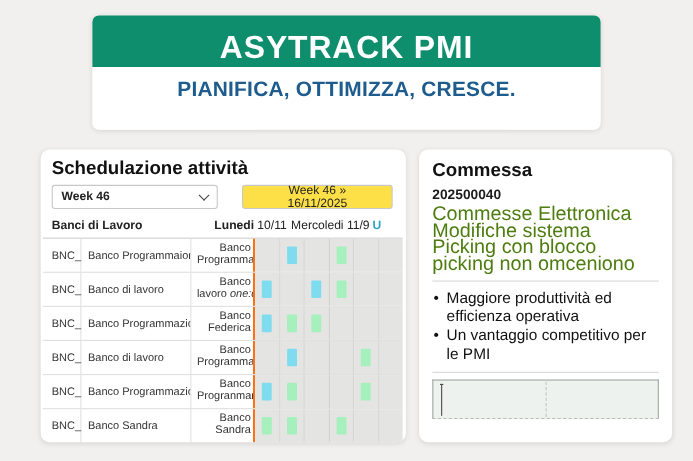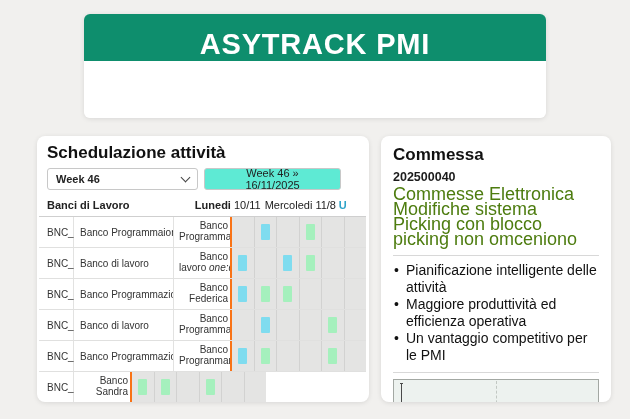--- a/index.html
+++ b/index.html
@@ -20,23 +20,23 @@
 
   
   .sched-card{left:37px;top:136px;width:332px;height:266px;overflow:hidden;}
   .sched-title{margin:7px 10px 0;font-size:17px;font-weight:700;color:#111;}
   .controls{display:flex;gap:6px;margin:5px 10px 0;text-align:center;}
   .week-select{width:151px;height:22px;border:1px solid #c8c8c8;border-radius:3px;background:#fff;
                display:flex;align-items:center;justify-content:space-between;padding:0 8px;
                box-sizing:border-box;font-size:11px;font-weight:700;color:#222;cursor:default;}
   .chev{width:6px;height:6px;border-right:1.4px solid #444;border-bottom:1.4px solid #444;
         transform:rotate(45deg);margin-top:-3px;}
-  .week-range{width:137px;height:22px;border:1px solid #c8c8c8;border-radius:3px;background:#5eead4;
+  .week-range{width:137px;height:22px;border:1px solid #c8c8c8;border-radius:3px;background:#fde047;
               display:flex;align-items:center;justify-content:flex-end;padding:0 13px;
-              box-sizing:border-box;font-size:11px;color:#222;}
+              box-sizing:border-box;font-size:11px;color:#222;margin-left:16px;}
 
   .table{margin:4px 3px 0 2px;}
   .thead{display:flex;height:22px;align-items:center;border-bottom:1px solid #cfcfcf;
          font-size:11px;color:#222;}
   .th-banchi{width:135px;padding-left:8px;font-weight:700;box-sizing:border-box;}
   .th-lunedi{width:69px;white-space:nowrap;padding-left:48px;}
   .th-lunedi .b{font-weight:700;}
   .th-lunedi .r{margin-left:3px;}
   .th-grid{width:134px;position:relative;height:22px;line-height:22px;}
   .th-merc{position:absolute;left:4px;white-space:nowrap;}
@@ -76,20 +76,21 @@
 </head>
 <body>
 
 <div class="stage">
 
   <div class="top-card">
     <div class="banner" style="background: rgb(14, 142, 109);">
       <span>ASYTRACK PMI</span>
     </div>
     <div class="banner-body">
+      <div class="tagline" style="color: rgb(31, 92, 142);">PIANIFICA, OTTIMIZZA, CRESCE.</div>
     </div>
   </div>
 
   <div class="card sched-card">
     <div class="sched-title">Schedulazione attività</div>
 
     <div class="controls">
       <div class="week-select">
         <span>Week 46</span>
         <span class="chev"></span>
@@ -99,21 +100,21 @@
       </div>
     </div>
 
     <div class="table">
       <div class="thead">
         <div class="th-banchi">Banci di Lavoro</div>
         <div class="th-lunedi">
           <span class="b">Lunedi</span><span class="r">10/11</span>
         </div>
         <div class="th-grid">
-          <span class="th-merc">Mercoledi 11/8</span>
+          <span class="th-merc">Mercoledi 11/9</span>
           <span class="th-u">U</span>
         </div>
       </div>
       <div>
           <div class="row">
             <div class="c-code">BNC_</div>
             <div class="c-name">Banco Programmaione</div>
             <div class="c-bench"><span>Banco</span><br><span>Programmazion</span></div>
             <div class="c-grid">
               <div class="gcell"></div>
@@ -197,20 +198,21 @@
               <div class="gcell"></div>
               <div class="gcell"></div>
               <div class="gcell">
                 <span class="bar" style="background: rgb(165, 240, 189);"></span>
               </div>
               <div class="gcell"></div>
             </div>
           </div>
           <div class="row">
             <div class="c-code">BNC_</div>
+            <div class="c-name">Banco Sandra</div>
             <div class="c-bench"><span>Banco</span><br><span>Sandra</span></div>
             <div class="c-grid">
               <div class="gcell">
                 <span class="bar" style="background: rgb(165, 240, 189);"></span>
               </div>
               <div class="gcell">
                 <span class="bar" style="background: rgb(165, 240, 189);"></span>
               </div>
               <div class="gcell"></div>
               <div class="gcell">
@@ -223,21 +225,20 @@
         </div>
     </div>
   </div>
 
   <div class="card com-card">
     <div class="com-title">Commessa</div>
     <div class="com-num">202500040</div>
     <div class="com-desc">Commesse Elettronica Modifiche sistema Picking con blocco picking non omceniono</div>
     <hr class="divider">
     <ul class="benefits">
-        <li>Pianificazione intelligente delle attività</li>
         <li>Maggiore produttività ed efficienza operativa</li>
         <li>Un vantaggio competitivo per le PMI</li>
       </ul>
     <hr class="divider">
     <div class="timeline-box">
       <span class="timeline-mid"></span>
       <span class="timeline-cursor"></span>
     </div>
   </div>
 

